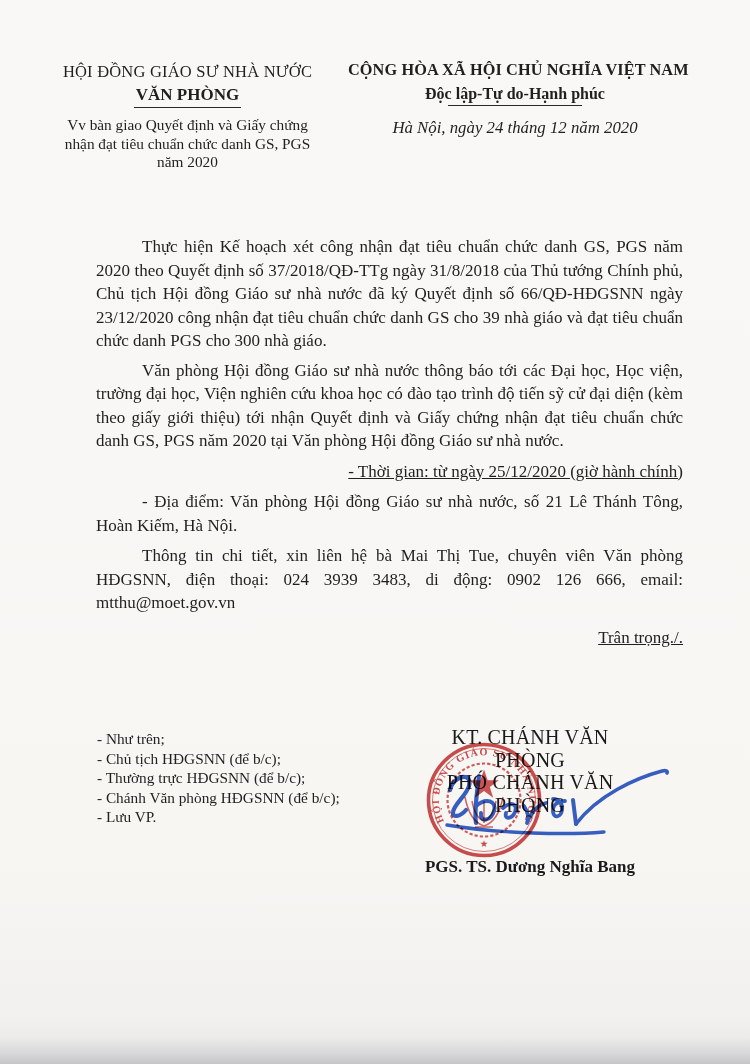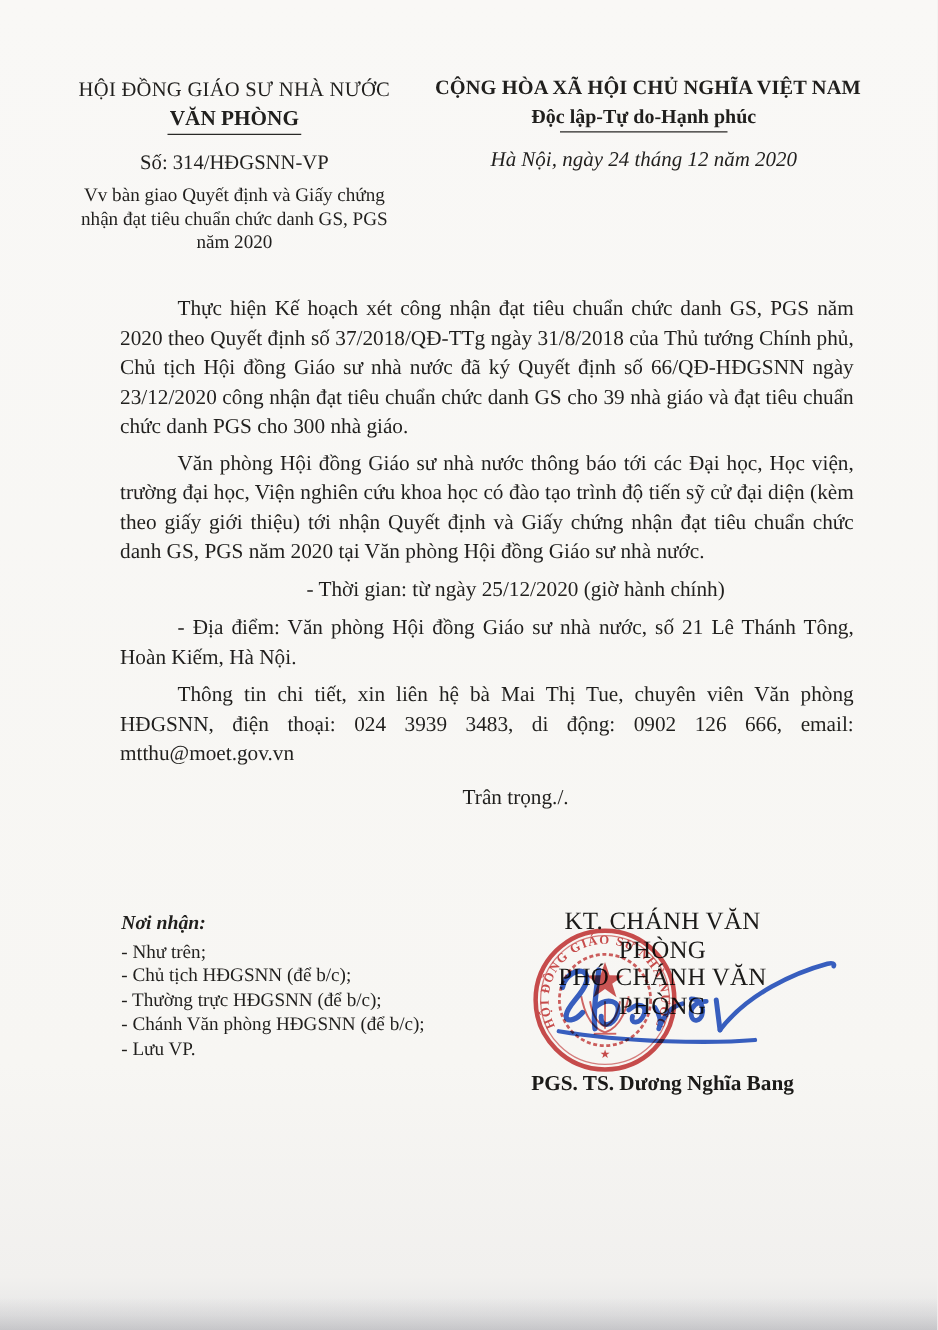--- a/index.html
+++ b/index.html
@@ -36,21 +36,21 @@
     position:absolute;left:96px;top:229px;width:587px;
     font-size:17px;line-height:23.5px;
   }
   .kinhgui{margin-left:42px;}
   .kg-row{margin-bottom:8.5px;line-height:24px;}
   .kg-label{display:inline-block;width:80px;}
   .kg-item-indent{margin-left:80px;}
   .para{
     margin:6px 0 0 0;text-indent:46px;text-align:justify;
   }
-  .para.nojust{text-align:center;}
+  .para.nojust{text-align:right;text-decoration:underline;}
   .gap7{margin-top:7px;}
   .gap11{margin-top:11px;}
   
   .noinhan{
     position:absolute;left:97px;top:729px;width:310px;font-size:15.3px;line-height:19.6px;
   }
   .noinhan-label{font-weight:bold;font-style:italic;font-size:15.8px;margin-bottom:3px;}
   .sig-titles{
     position:absolute;left:415px;top:726px;width:230px;text-align:center;
     font-weight:normal;font-size:20px;line-height:22.5px;color:#1b1a18;letter-spacing:.2px;
@@ -76,21 +76,20 @@
 </head>
 <body>
 
 <div class="page">
 
   <div class="hdr-left">
     <div class="org-parent">HỘI ĐỒNG GIÁO SƯ NHÀ NƯỚC</div>
     <div class="org-office">
       <span class="u">VĂN PHÒNG</span>
     </div>
-    <div class="doc-number">Số: 314/HĐGSNN-VP</div>
     <div class="doc-subject">Vv bàn giao Quyết định và Giấy chứng nhận đạt tiêu chuẩn chức danh GS, PGS năm 2020</div>
   </div>
 
   <div class="hdr-right">
     <div class="motto1">CỘNG HÒA XÃ HỘI CHỦ NGHĨA VIỆT NAM</div>
     <div class="motto2">Độc lập-Tự do-Hạnh phúc</div>
     <div class="motto-underline"></div>
     <div class="date-line">Hà Nội, ngày 24 tháng 12 năm 2020</div>
   </div>
 
@@ -98,21 +97,20 @@
 
     <p class="para">Thực hiện Kế hoạch xét công nhận đạt tiêu chuẩn chức danh GS, PGS năm 2020 theo Quyết định số 37/2018/QĐ-TTg ngày 31/8/2018 của Thủ tướng Chính phủ, Chủ tịch Hội đồng Giáo sư nhà nước đã ký Quyết định số 66/QĐ-HĐGSNN ngày 23/12/2020 công nhận đạt tiêu chuẩn chức danh GS cho 39 nhà giáo và đạt tiêu chuẩn chức danh PGS cho 300 nhà giáo.</p>
     <p class="para">Văn phòng Hội đồng Giáo sư nhà nước thông báo tới các Đại học, Học viện, trường đại học, Viện nghiên cứu khoa học có đào tạo trình độ tiến sỹ cử đại diện (kèm theo giấy giới thiệu) tới nhận Quyết định và Giấy chứng nhận đạt tiêu chuẩn chức danh GS, PGS năm 2020 tại Văn phòng Hội đồng Giáo sư nhà nước.</p>
     <p class="para nojust gap7">- Thời gian: từ ngày 25/12/2020 (giờ hành chính)</p>
     <p class="para gap7">- Địa điểm: Văn phòng Hội đồng Giáo sư nhà nước, số 21 Lê Thánh Tông, Hoàn Kiếm, Hà Nội.</p>
     <p class="para gap7">Thông tin chi tiết, xin liên hệ bà Mai Thị Tue, chuyên viên Văn phòng HĐGSNN, điện thoại: 024 3939 3483, di động: 0902 126 666, email: mtthu@moet.gov.vn</p>
     <p class="para nojust gap11">Trân trọng./.</p>
   </div>
 
   <div class="noinhan">
-    <div class="noinhan-label">Nơi nhận:</div>
     <div>- Như trên;</div>
     <div>- Chủ tịch HĐGSNN (để b/c);</div>
     <div>- Thường trực HĐGSNN (để b/c);</div>
     <div>- Chánh Văn phòng HĐGSNN (để b/c);</div>
     <div>- Lưu VP.</div>
   </div>
 
   <div class="sig-titles">
     <div>KT. CHÁNH VĂN PHÒNG</div>
     <div>PHÓ CHÁNH VĂN PHÒNG</div>

